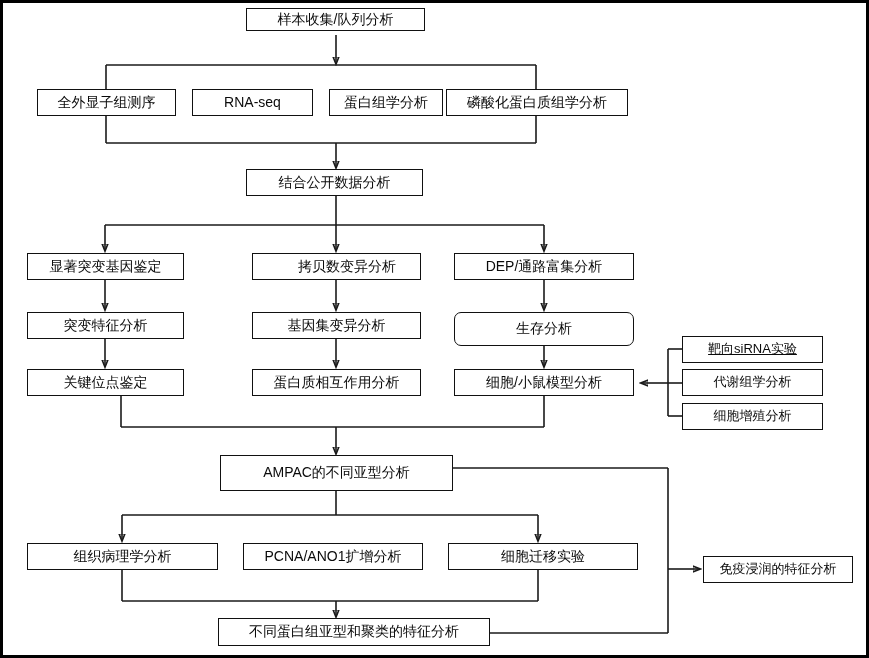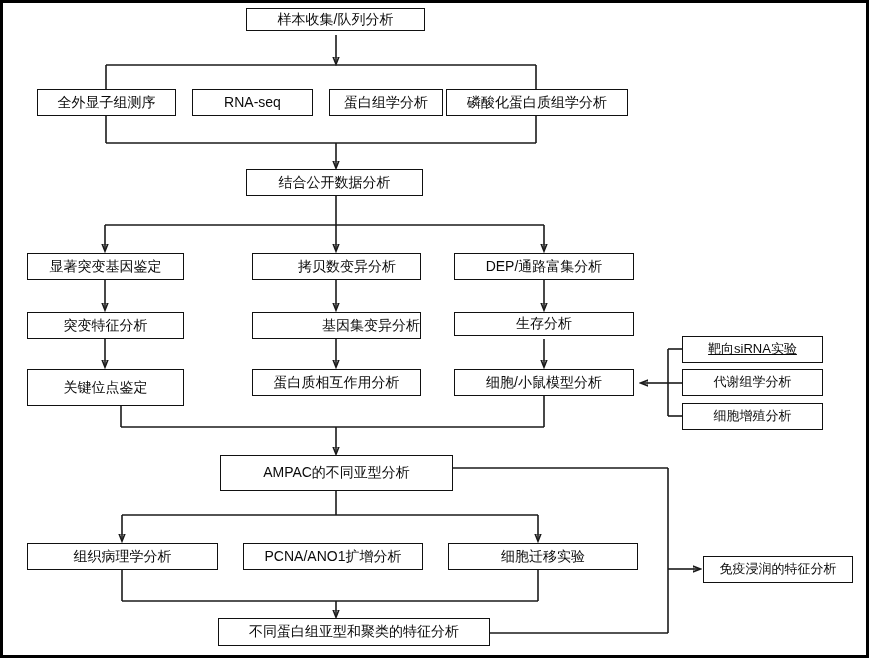--- a/index.html
+++ b/index.html
@@ -142,28 +142,28 @@
   <div class="node" style="left:249px; top:250px; width:169px; height:27px;padding-left:21px;">
     <span>拷贝数变异分析</span>
   </div>
   <div class="node" style="left:451px; top:250px; width:180px; height:27px;">
     <span>DEP/通路富集分析</span>
   </div>
 
   <div class="node" style="left:24px; top:309px; width:157px; height:27px;">
     <span>突变特征分析</span>
   </div>
-  <div class="node" style="left:249px; top:309px; width:169px; height:27px;justify-content:flex-end;">
+  <div class="node" style="left:249px; top:309px; width:169px; height:27px;">
     <span>基因集变异分析</span>
   </div>
-  <div class="node" style="left:451px; top:309px; width:180px; height:24px;">
+  <div class="node" style="left:451px; top:309px; width:180px; height:34px;border-radius:7px;">
     <span>生存分析</span>
   </div>
 
-  <div class="node" style="left:24px; top:366px; width:157px; height:37px;">
+  <div class="node" style="left:24px; top:366px; width:157px; height:27px;">
     <span>关键位点鉴定</span>
   </div>
   <div class="node" style="left:249px; top:366px; width:169px; height:27px;">
     <span>蛋白质相互作用分析</span>
   </div>
   <div class="node" style="left:451px; top:366px; width:180px; height:27px;">
     <span>细胞/小鼠模型分析</span>
   </div>
 
   <div class="node small" style="left:679px; top:333px; width:141px; height:27px;text-decoration:underline;">

